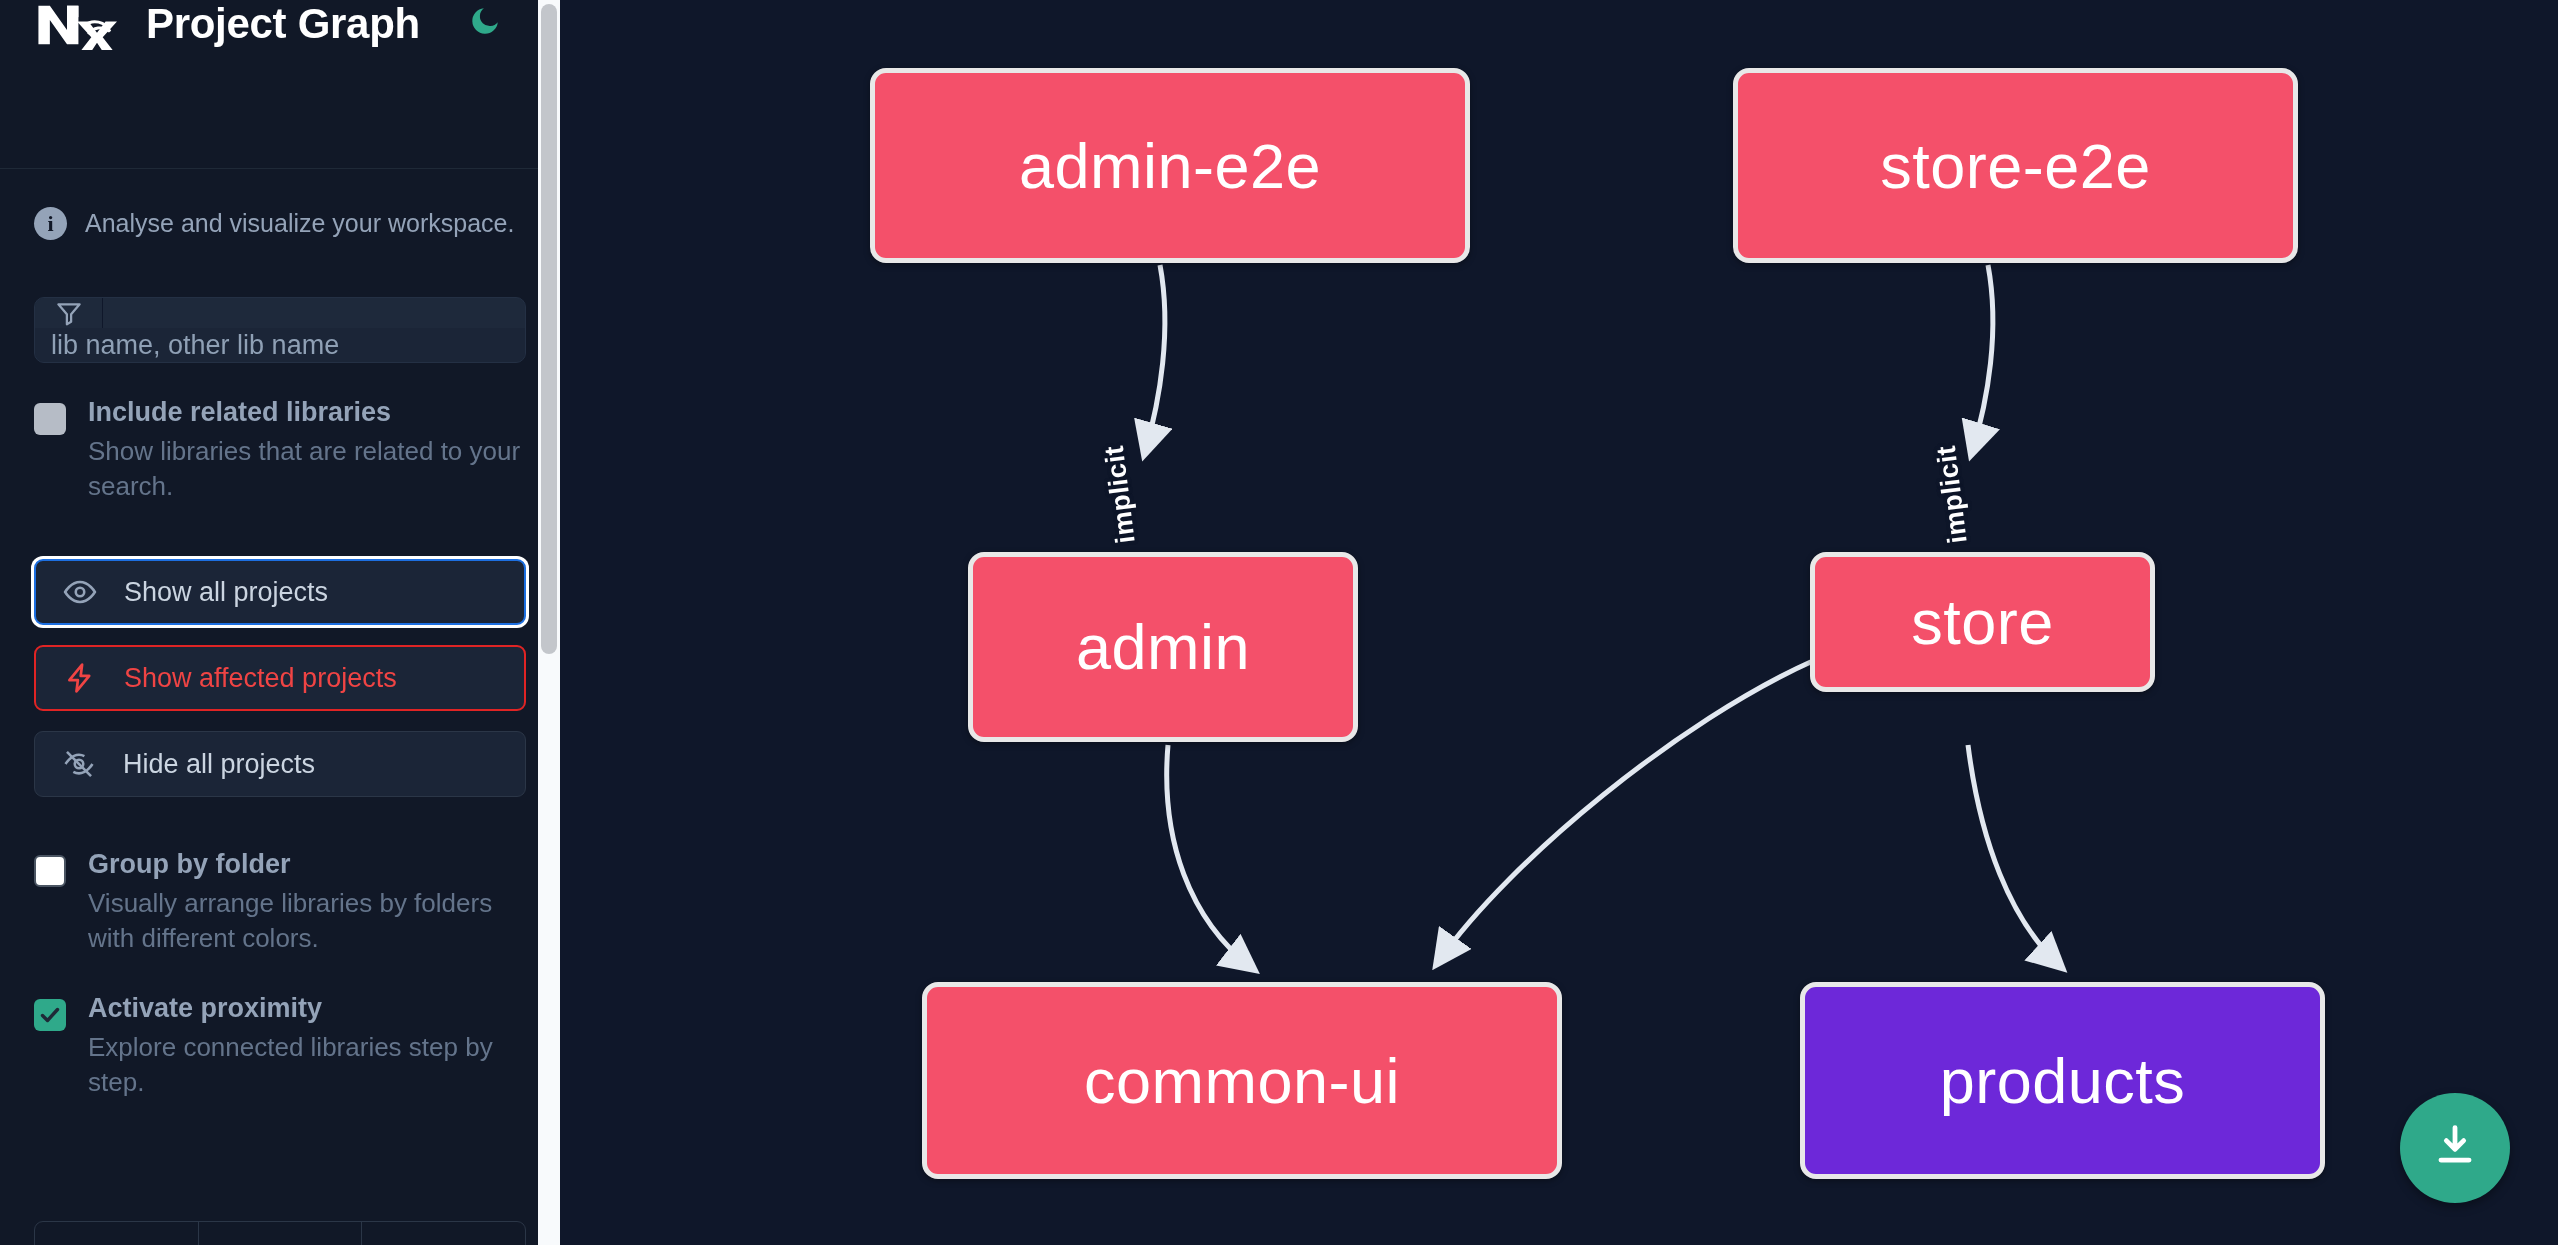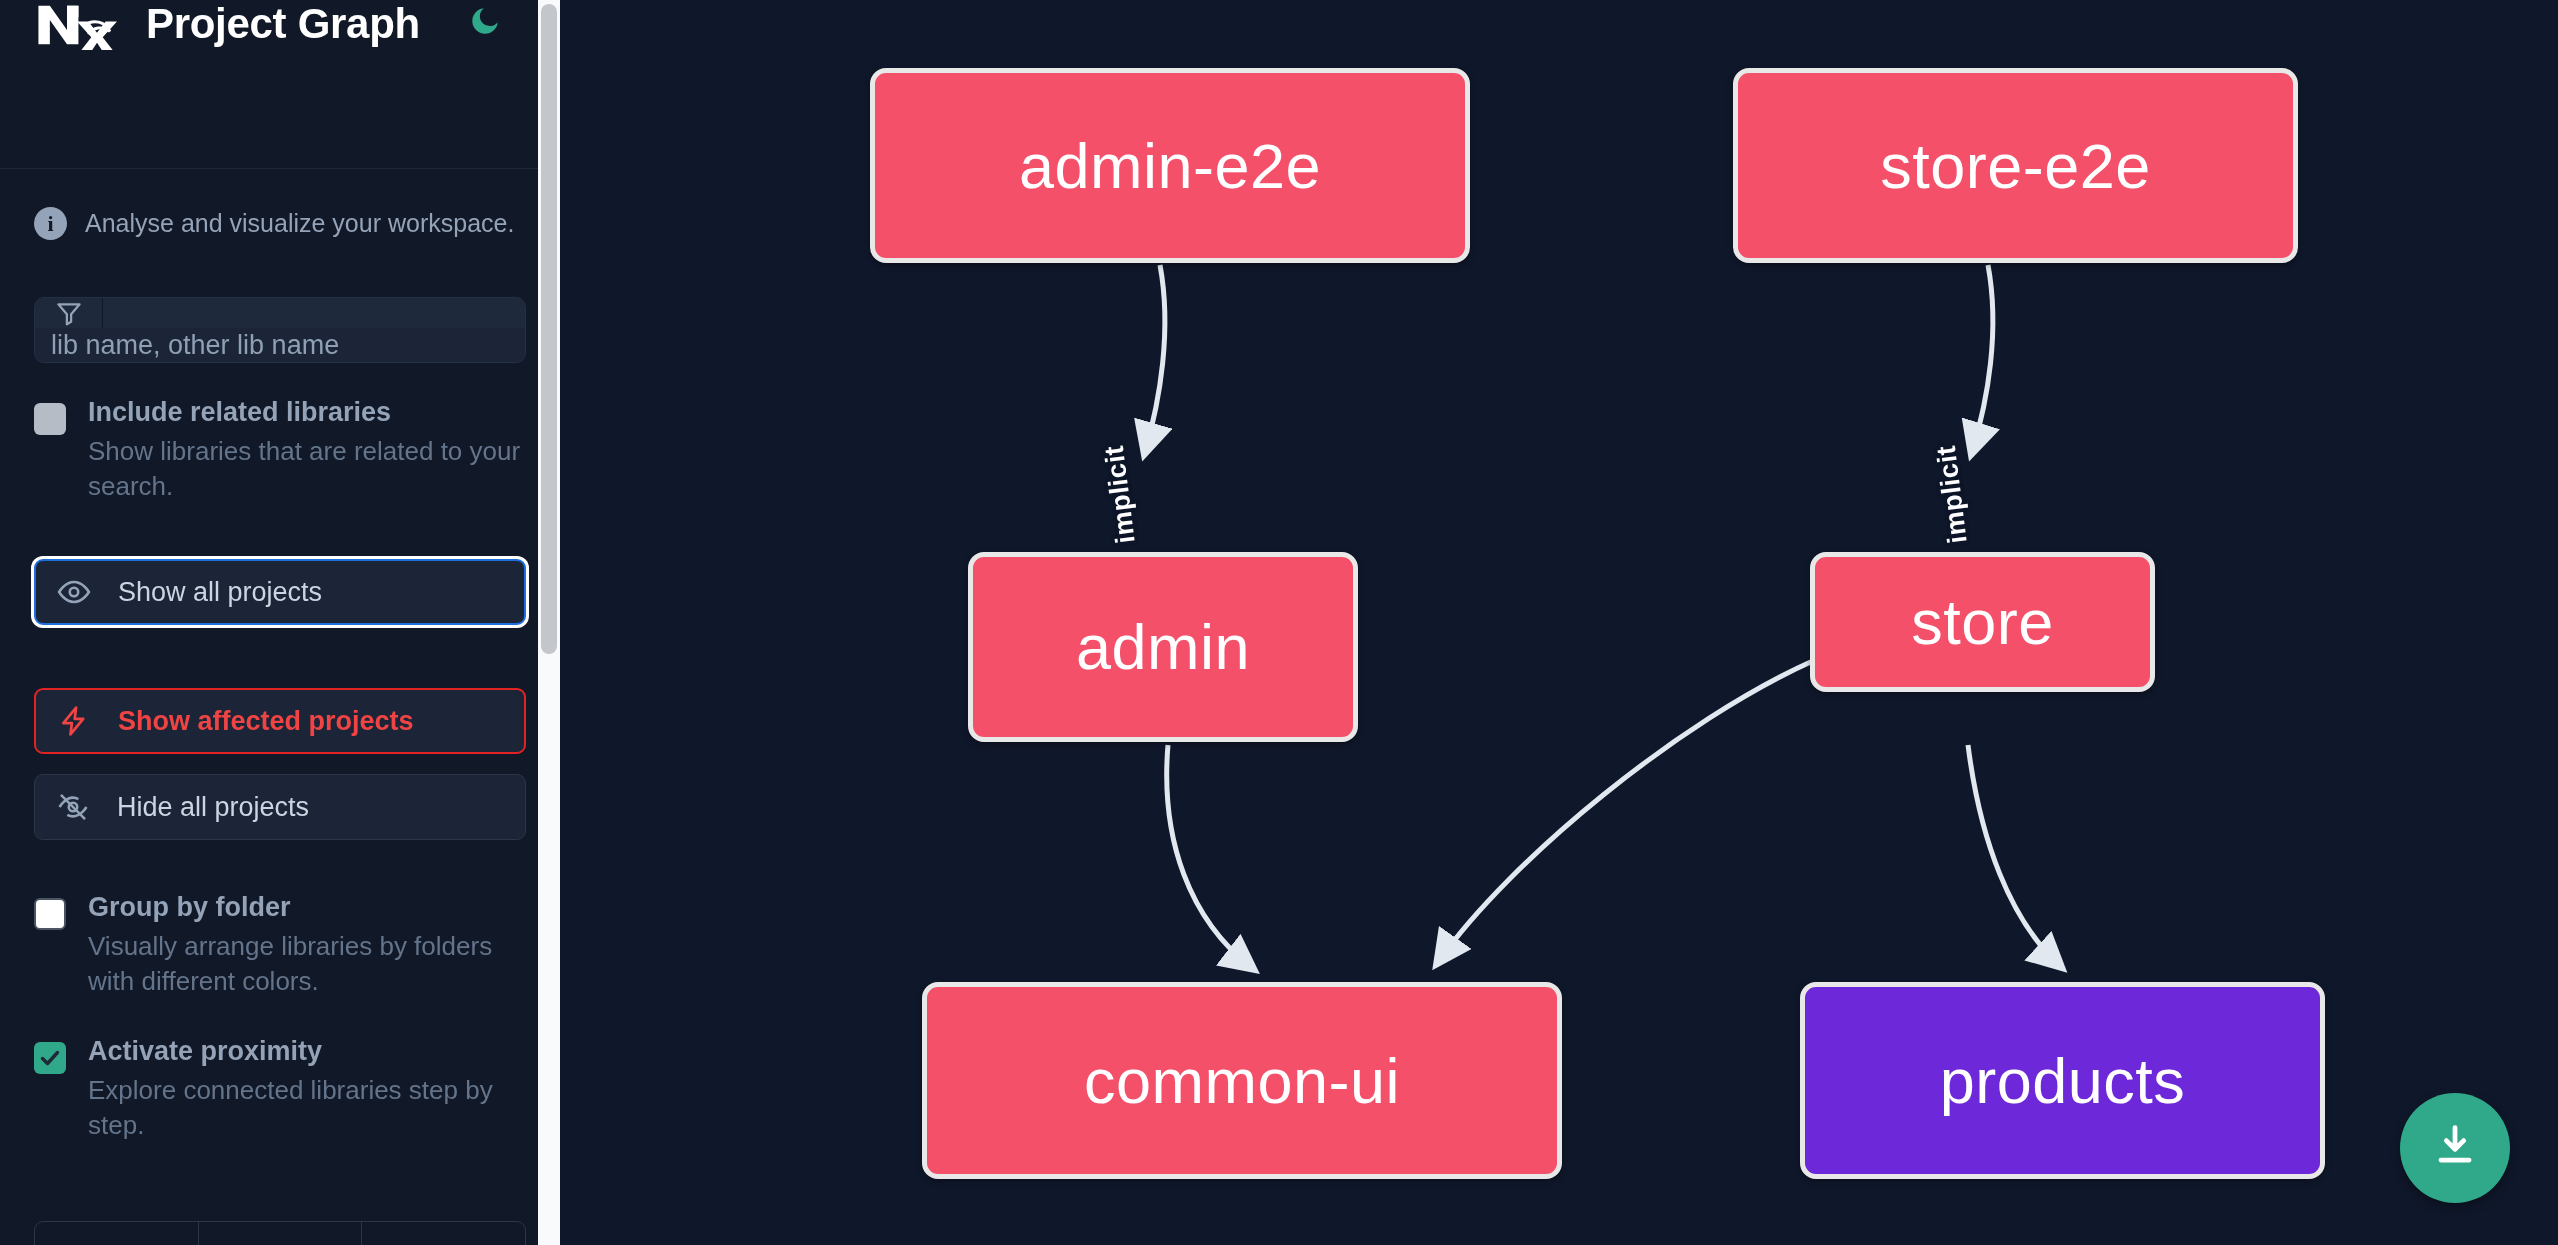--- a/index.html
+++ b/index.html
@@ -111,32 +111,32 @@
 
   
   .btns { margin: 56px 34px 0 34px; display: flex; flex-direction: column; gap: 20px; }
   .btn {
     height: 66px;
     border-radius: 9px;
     background: #1B2537;
     display: flex;
     align-items: center;
     gap: 26px;
-    padding: 0 20px;
+    padding: 0 26px;
     font-size: 27px;
     cursor: pointer;
     border: 1px solid #2B3647;
     color: #CBD5E1;
   }
   .btn .ico { width: 36px; height: 36px; flex: 0 0 36px; display:flex; align-items:center; justify-content:center;}
   .btn.focused {
     border: 2px solid #1D6FE0;
     box-shadow: 0 0 0 3px #FFFFFF;
   }
-  .btn.danger { border: 2px solid #E02424; color: #F04444; font-weight: 700; margin-top: 43px; }
+  .btn.danger { border: 2px solid #E02424; color: #F04444; font-weight: 400; }
 
   
   .seg-partial {
     position: absolute;
     left: 34px; bottom: -42px;
     width: 492px; height: 66px;
     border: 1px solid #2B3647;
     border-radius: 9px;
     display: flex;
     background: #111827;

